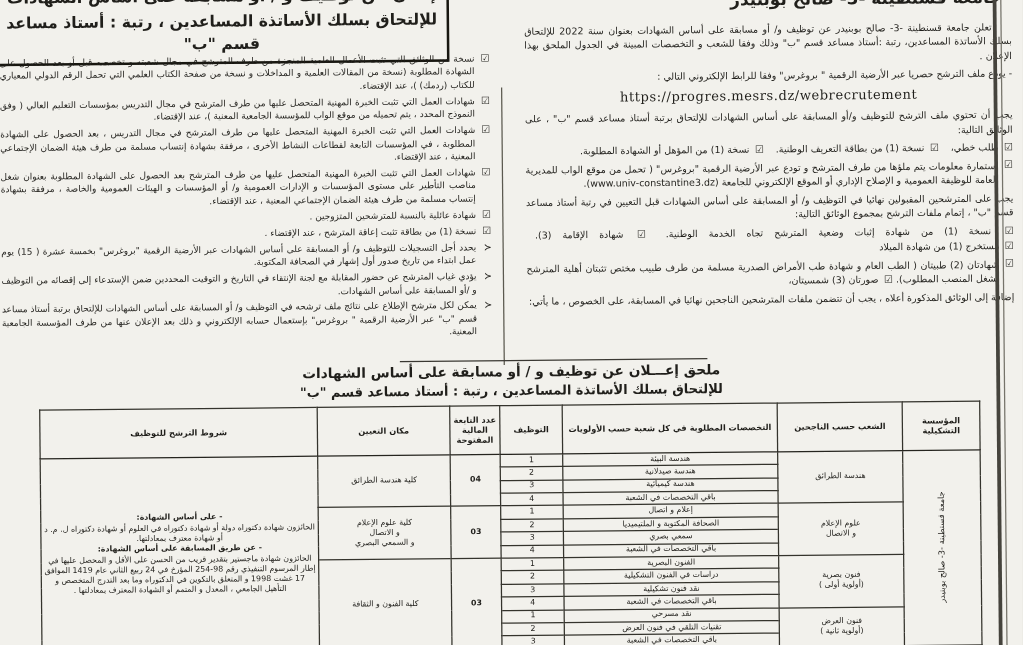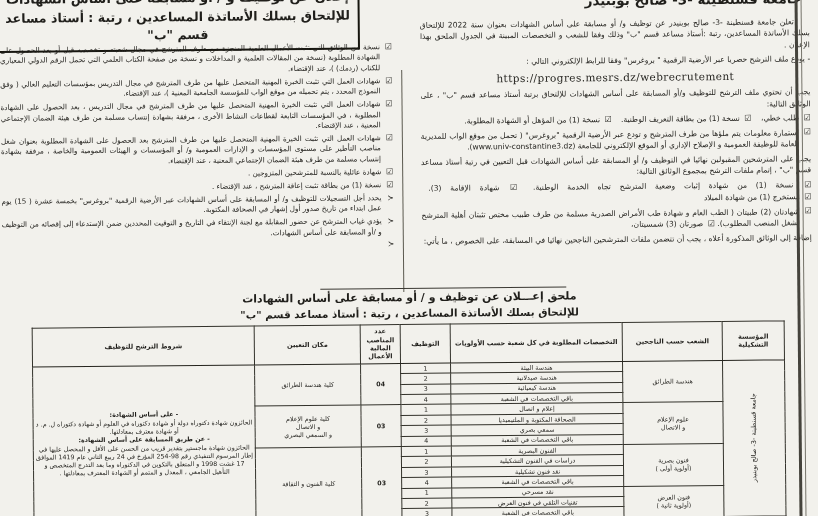--- a/index.html
+++ b/index.html
@@ -137,21 +137,21 @@
 
   <div class="col-left">
     <p class="chk"><span class="cb">☑</span><span>نسخة من الوثائق التي تثبت الأعمال العلمية المنجزة من طرف المترشح في مجال شعبته و تخصصه قبل أو بعد الحصول على الشهادة المطلوبة (نسخة من المقالات العلمية و المداخلات و نسخة من صفحة الكتاب العلمي التي تحمل الرقم الدولي المعياري للكتاب (ردمك) )، عند الإقتضاء.</span></p>
     <p class="chk"><span class="cb">☑</span><span>شهادات العمل التي تثبت الخبرة المهنية المتحصل عليها من طرف المترشح في مجال التدريس بمؤسسات التعليم العالي ( وفق النموذج المحدد ، يتم تحميله من موقع الواب للمؤسسة الجامعية المعنية )، عند الإقتضاء.</span></p>
     <p class="chk"><span class="cb">☑</span><span>شهادات العمل التي تثبت الخبرة المهنية المتحصل عليها من طرف المترشح في مجال التدريس ، بعد الحصول على الشهادة المطلوبة ، في المؤسسات التابعة لقطاعات النشاط الأخرى ، مرفقة بشهادة إنتساب مسلمة من طرف هيئة الضمان الإجتماعي المعنية ، عند الإقتضاء.</span></p>
     <p class="chk"><span class="cb">☑</span><span>شهادات العمل التي تثبت الخبرة المهنية المتحصل عليها من طرف المترشح بعد الحصول على الشهادة المطلوبة بعنوان شغل مناصب التأطير على مستوى المؤسسات و الإدارات العمومية و/ أو المؤسسات و الهيئات العمومية والخاصة ، مرفقة بشهادة إنتساب مسلمة من طرف هيئة الضمان الإجتماعي المعنية ، عند الإقتضاء.</span></p>
     <p class="chk"><span class="cb">☑</span><span>شهادة عائلية بالنسبة للمترشحين المتزوجين .</span></p>
     <p class="chk"><span class="cb">☑</span><span>نسخة (1) من بطاقة تثبت إعاقة المترشح ، عند الإقتضاء .</span></p>
     <p class="arr"><span class="ar">≻</span><span>يحدد أجل التسجيلات للتوظيف و/ أو المسابقة على أساس الشهادات عبر الأرضية الرقمية "بروغرس" بخمسة عشرة ( 15) يوم عمل ابتداء من تاريخ صدور أول إشهار في الصحافة المكتوبة.</span></p>
     <p class="arr"><span class="ar">≻</span><span>يؤدي غياب المترشح عن حضور المقابلة مع لجنة الإنتقاء في التاريخ و التوقيت المحددين ضمن الإستدعاء إلى إقصائه من التوظيف و /أو المسابقة على أساس الشهادات.</span></p>
-    <p class="arr"><span class="ar">≻</span></p>
+    <p class="arr"><span class="ar">≻</span><span>يمكن لكل مترشح الإطلاع على نتائج ملف ترشحه في التوظيف و/ أو المسابقة على أساس الشهادات للإلتحاق برتبة أستاذ مساعد قسم "ب" عبر الأرضية الرقمية " بروغرس" بإستعمال حسابه الإلكتروني و ذلك بعد الإعلان عنها من طرف المؤسسة الجامعية المعنية.</span></p>
   </div>
 
   <div class="vdiv"></div>
   <div class="edge1"></div>
   <div class="edge2"></div>
 
   <div class="annex">
     <div class="annex-rule"></div>
     <div class="annex-title">
       <div class="t1">ملحق إعـــلان عن توظيف و / أو مسابقة على أساس الشهادات</div>
@@ -167,21 +167,21 @@
           <col style="width:40px">
           <col style="width:106px">
           <col style="width:222px">
       </colgroup>
       <tbody>
           <tr>
         <th>المؤسسة التشكيلية</th>
         <th>الشعب حسب الناجحين</th>
         <th>التخصصات المطلوبة في كل شعبة حسب الأولويات</th>
         <th>التوظيف</th>
-        <th>عدد المناصب المالية الأعمال</th>
+        <th>عدد التابعة المالية المفتوحة</th>
         <th>مكان التعيين</th>
         <th>شروط الترشح للتوظيف</th>
       </tr>
       <tr class="spec-row">
         <td class="inst-cell" rowspan="15">
               <span class="inst-text">جامعة قسنطينة -3- صالح بوبنيدر</span>
             </td>
         <td class="branch" rowspan="4">هندسة الطرائق</td>
         <td class="spec">هندسة البيئة</td>
         <td class="pri">1</td>

